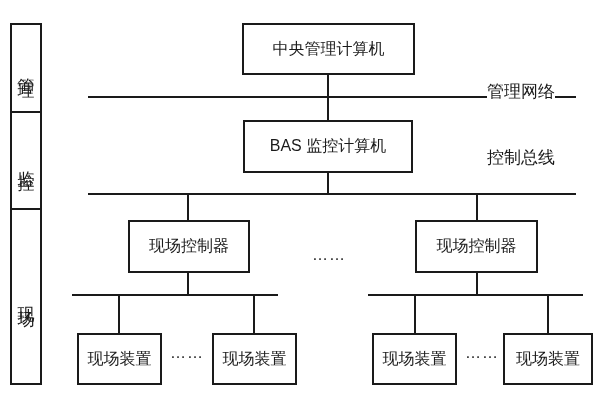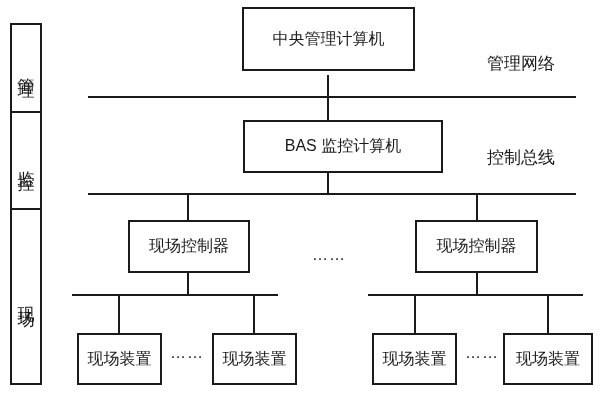--- a/index.html
+++ b/index.html
@@ -107,31 +107,31 @@
   <div class="vline" style="left:118px; top:295px; height:38px;"></div>
   <div class="vline" style="left:253px; top:295px; height:38px;"></div>
   <div class="vline" style="left:414px; top:295px; height:38px;"></div>
   <div class="vline" style="left:547px; top:295px; height:38px;"></div>
 
   <div class="hline" style="left:88px;  top:96px;  width:488px;"></div>
   <div class="hline" style="left:88px;  top:193px; width:488px;"></div>
   <div class="hline" style="left:72px;  top:294px; width:206px;"></div>
   <div class="hline" style="left:368px; top:294px; width:215px;"></div>
 
-  <div class="bus-label" style="left:487px; top:52px;text-align:center;">管理网络</div>
+  <div class="bus-label" style="left:487px; top:80px;text-align:center;">管理网络</div>
   <div class="bus-label" style="left:487px; top:146px;">控制总线</div>
 
   <div class="dots" style="left:312px; top:250px;">……</div>
   <div class="dots" style="left:170px; top:348px;">……</div>
   <div class="dots" style="left:465px; top:348px;">……</div>
 
-  <div class="node" style="left:242px; top:7px;  width:173px; height:64px;align-items:center;">
+  <div class="node" style="left:242px; top:23px;  width:173px; height:52px;align-items:center;">
     <span>中央管理计算机</span>
   </div>
-  <div class="node" style="left:243px; top:120px; width:200px; height:53px;">
+  <div class="node" style="left:243px; top:120px; width:170px; height:53px;">
     <span>BAS 监控计算机</span>
   </div>
   <div class="node" style="left:128px; top:220px; width:122px; height:53px;">
     <span>现场控制器</span>
   </div>
   <div class="node" style="left:415px; top:220px; width:123px; height:53px;">
     <span>现场控制器</span>
   </div>
   <div class="node" style="left:77px;  top:333px; width:85px; height:52px;">
     <span>现场装置</span>

